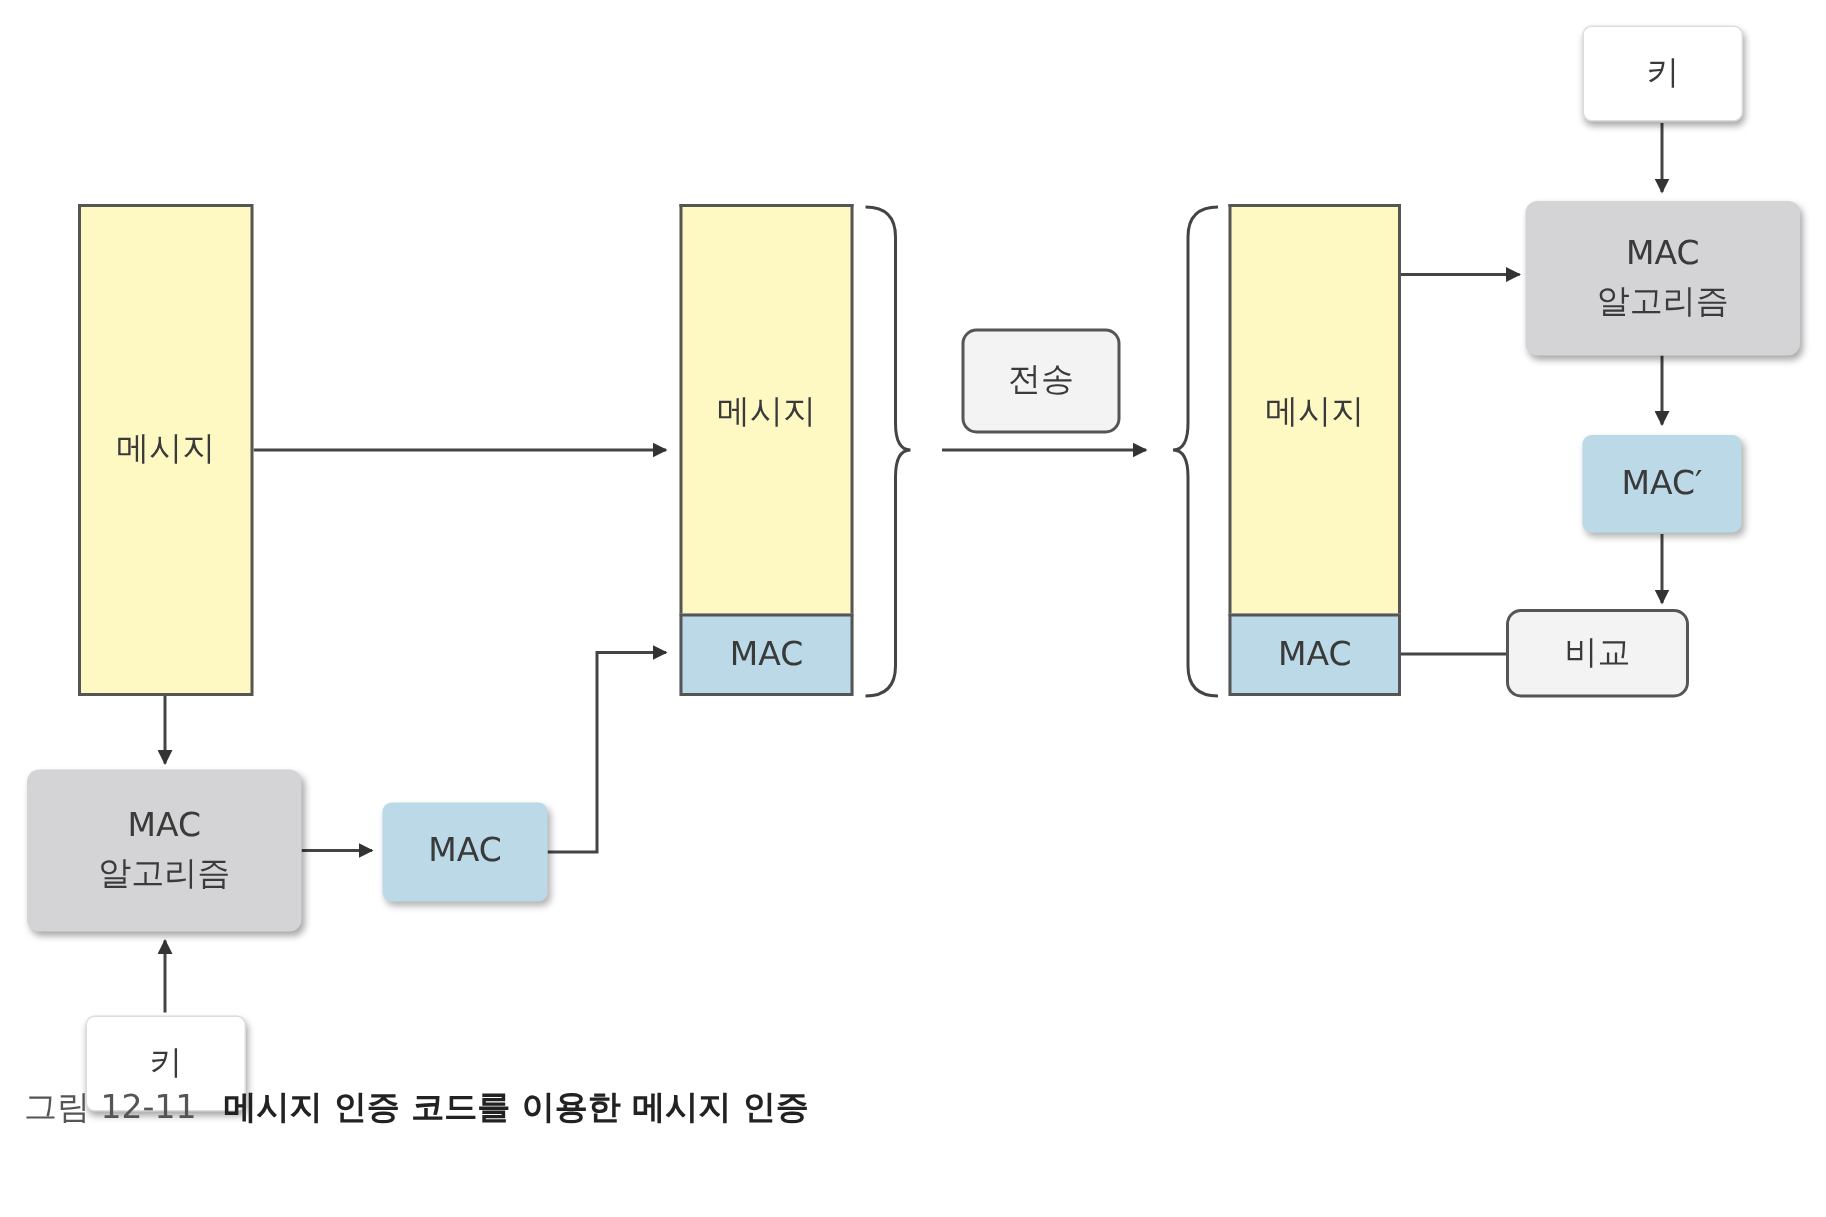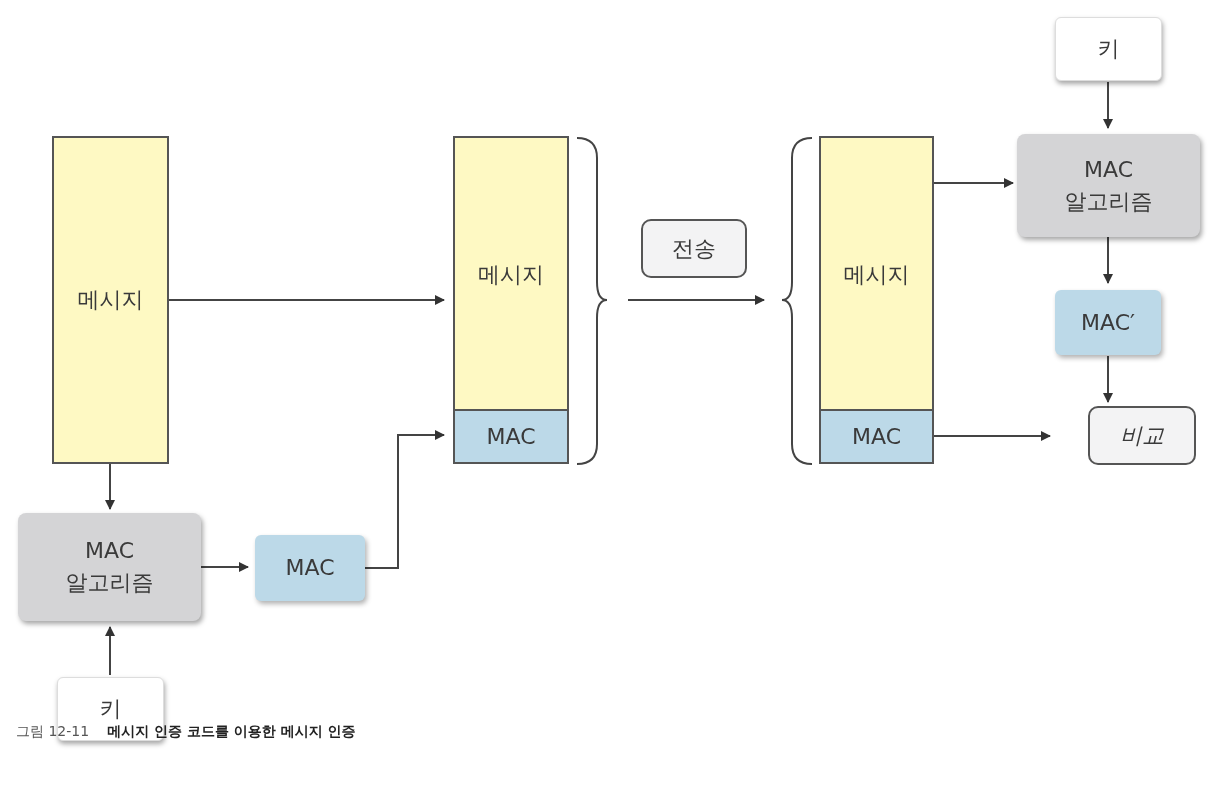--- a/index.html
+++ b/index.html
@@ -8,21 +8,21 @@
   .abs { position: absolute; box-sizing: border-box; }
   .center { display: flex; align-items: center; justify-content: center; flex-direction: column; text-align: center; }
   .label { font-size: 22px; color: #3a3a3a; line-height: 32px; }
   .rect-msg { border: 2px solid #555; background: #fef9c3; }
   .mac-strip { border: 2px solid #555; background: #bcd9e8; }
   .algo { background: #d4d4d6; border-radius: 8px; box-shadow: 2px 3px 5px rgba(0,0,0,0.35); }
   .mac-card { background: #bcd9e8; border-radius: 6px; box-shadow: 2px 3px 5px rgba(0,0,0,0.3); }
   .key-card { background: #fff; border-radius: 6px; box-shadow: 1px 3px 5px rgba(0,0,0,0.35); border: 1px solid #ddd; }
   .outline-card { background: #f3f3f4; border: 2px solid #555; border-radius: 10px; }
   svg.wires { position: absolute; left: 0; top: 0; }
-  .caption { left: 16px; top: 723px; font-size: 14px; white-space: nowrap; }
+  .caption { left: 16px; top: 723px; font-size: 22px; white-space: nowrap; }
   .caption .num { color: #555; margin-right: 18px; }
   .caption .title { font-weight: bold; color: #222; }
 </style>
 </head>
 <body>
 
 <svg class="wires" width="1217" height="811">
   <defs>
     <marker id="ah" markerWidth="10" markerHeight="10" refX="9" refY="5" orient="auto" markerUnits="userSpaceOnUse">
       <path d="M0,0 L10,5 L0,10 z" fill="#333"></path>
@@ -75,21 +75,21 @@
   <span class="label">키</span>
 </div>
 
 <div class="abs rect-msg center" style="left:453px; top:136px; width:116px; height:275px; border-bottom:none;">
   <span class="label">메시지</span>
 </div>
 <div class="abs mac-strip center" style="left:453px; top:409px; width:116px; height:55px;">
   <span class="label">MAC</span>
 </div>
 
-<div class="abs outline-card center" style="left:641px; top:219px; width:106px; height:59px;">
+<div class="abs outline-card center" style="left:641px; top:219px; width:106px; height:70px;">
   <span class="label">전송</span>
 </div>
 
 <div class="abs rect-msg center" style="left:819px; top:136px; width:115px; height:275px; border-bottom:none;">
   <span class="label">메시지</span>
 </div>
 <div class="abs mac-strip center" style="left:819px; top:409px; width:115px; height:55px;">
   <span class="label">MAC</span>
 </div>
 
@@ -99,19 +99,19 @@
 
 <div class="abs algo center" style="left:1017px; top:134px; width:183px; height:103px;">
   <span class="label">MAC</span>
   <span class="label">알고리즘</span>
 </div>
 
 <div class="abs mac-card center" style="left:1055px; top:290px; width:106px; height:65px;">
   <span class="label">MAC′</span>
 </div>
 
-<div class="abs outline-card center" style="left:1088px; top:406px; width:108px; height:59px;font-style:italic;">
+<div class="abs outline-card center" style="left:1004px; top:406px; width:122px; height:59px;">
   <span class="label">비교</span>
 </div>
 
 <div class="abs caption">
   <span class="num">그림 12-11</span><span class="title">메시지 인증 코드를 이용한 메시지 인증</span>
 </div>
 
 </body></html>

